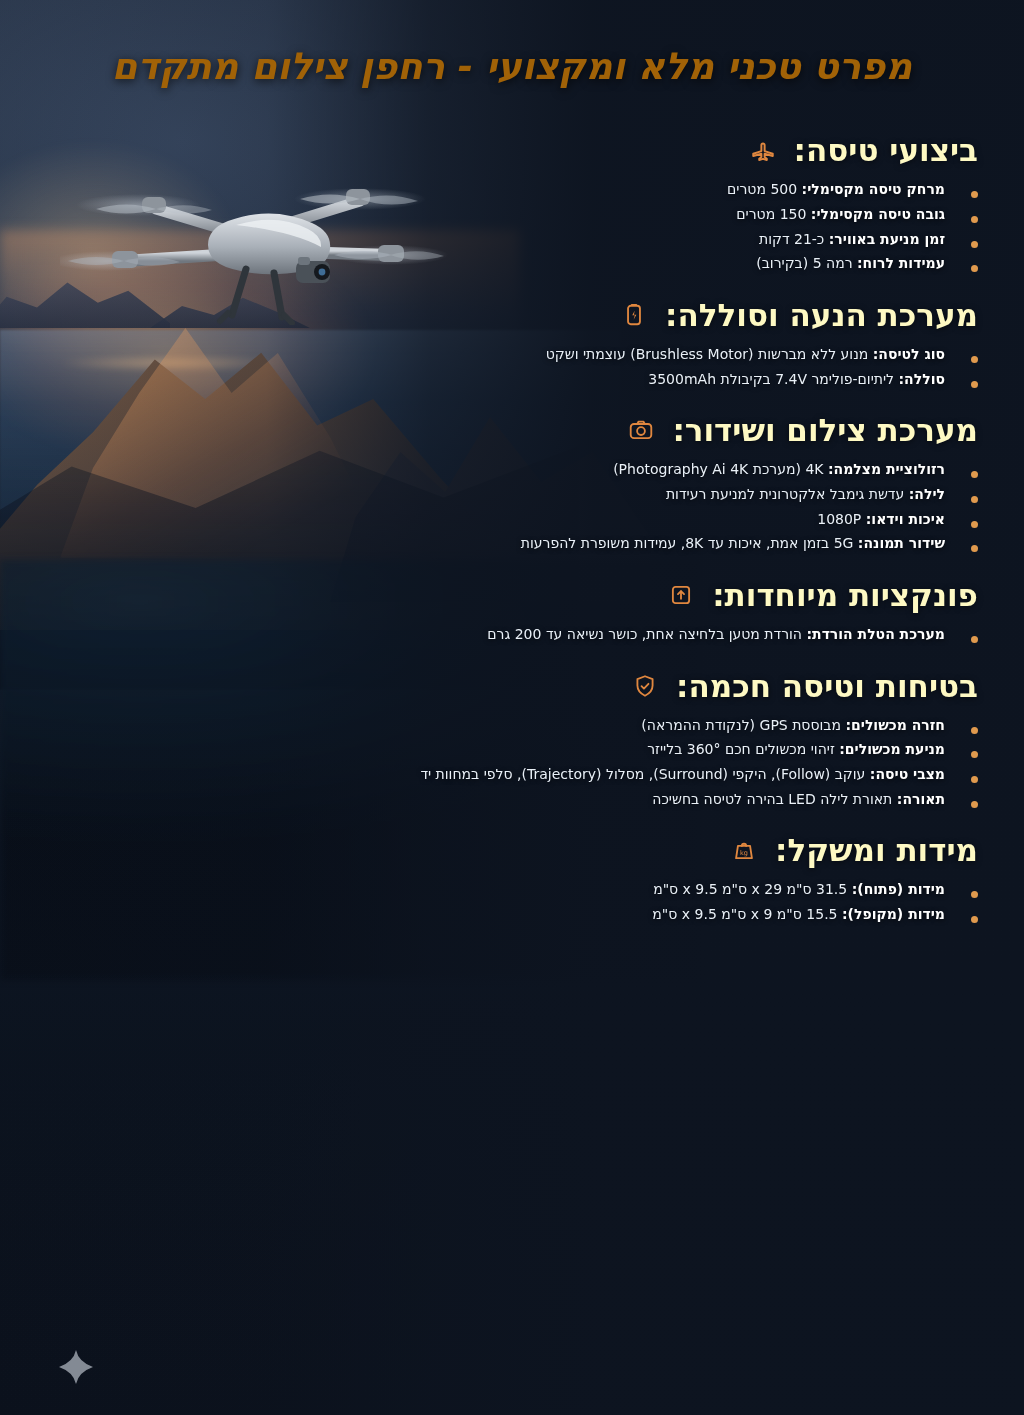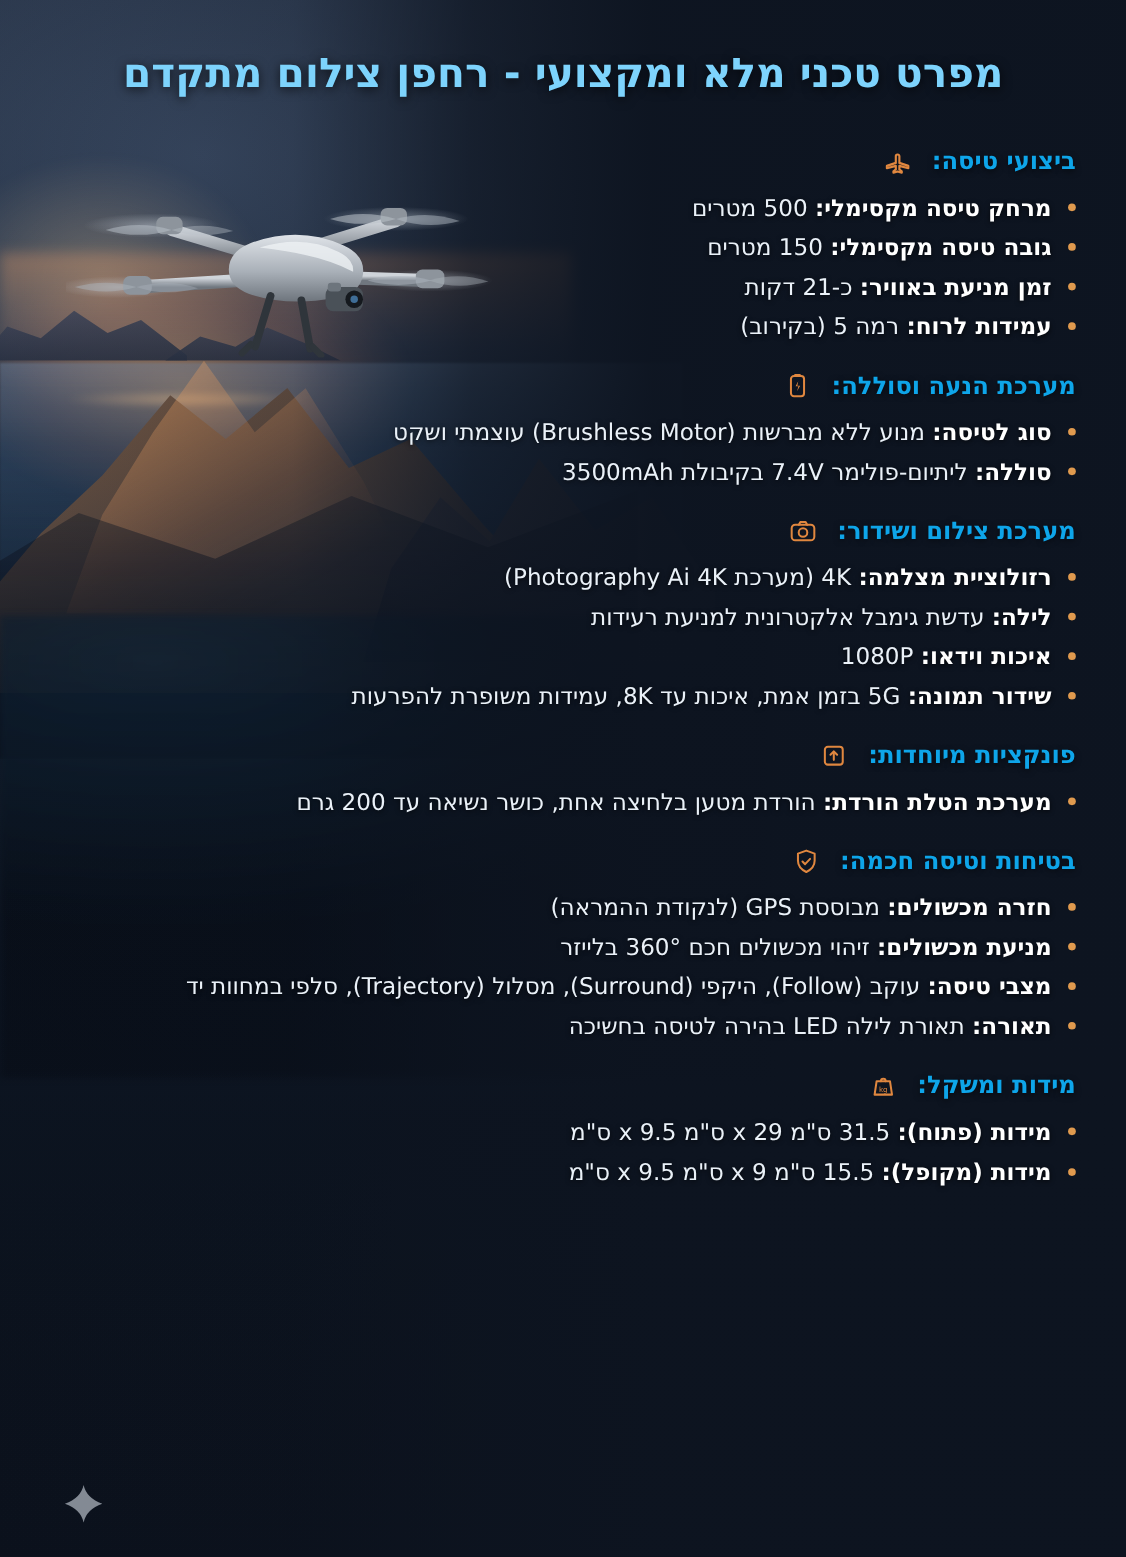--- a/index.html
+++ b/index.html
@@ -136,59 +136,60 @@
     inset: 0;
     z-index: 10;
     padding: 44px 46px 26px 46px;
     display: flex;
     flex-direction: column;
   }
 
   h1.title {
     font-size: 37px;
     font-weight: bold;
-    color: #7dd3fc;
+    color: #a16207;
     text-align: center;
     letter-spacing: 0px;
     line-height: 1.25;
     text-shadow: 0 2px 10px rgba(0,0,0,.7);
     margin-bottom: 26px;
+    font-style: italic;
   }
 
   .section { margin-bottom: 4px; }
 
   .sec-head {
     display: flex;
     align-items: center;
     justify-content: flex-start;
     gap: 14px;
     margin: 16px 0 10px 0;
   }
   .sec-head .sec-title {
-    font-size: 22px;
+    font-size: 31px;
     font-weight: bold;
-    color: #0ea5e9;
+    color: #fef9c3;
     text-shadow: 0 1px 6px rgba(0,0,0,.6);
     white-space: nowrap;
   }
   .sec-icon {
     width: 30px; height: 30px;
     flex: 0 0 30px;
     display: flex; align-items: center; justify-content: flex-end;
     color: #e0873f;
   }
   .sec-icon svg { width: 26px; height: 26px; display: block; }
 
   ul.bullets { list-style: none; }
   ul.bullets li {
     display: flex;
     align-items: flex-start;
     justify-content: flex-start;
-    gap: 15px;
-    font-size: 21px;
+    gap: 26px;
+    font-size: 14px;
     line-height: 1.62;
     color: #eaf1f8;
     text-shadow: 0 1px 5px rgba(0,0,0,.75);
     margin-bottom: 2px;
   }
   ul.bullets li .dot {
     flex: 0 0 7px;
     width: 7px; height: 7px;
     border-radius: 50%;
     background: #e09a4e;

